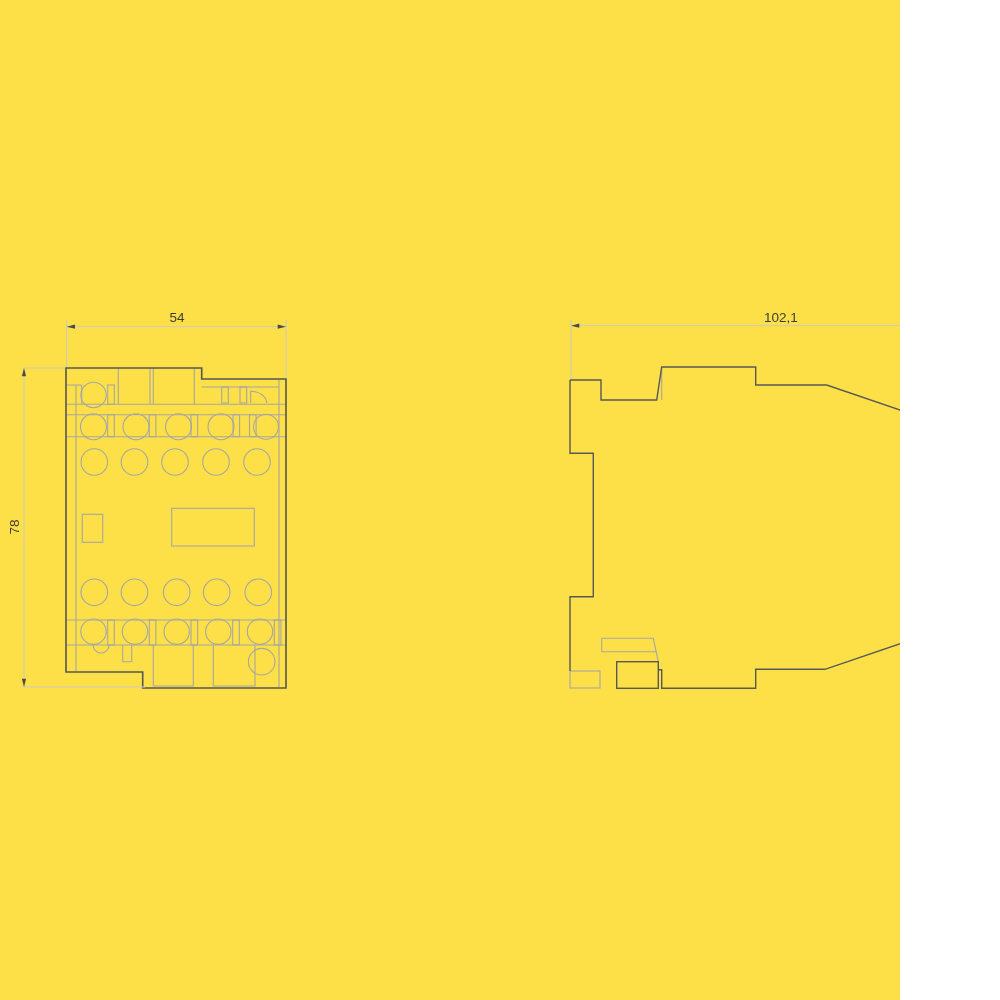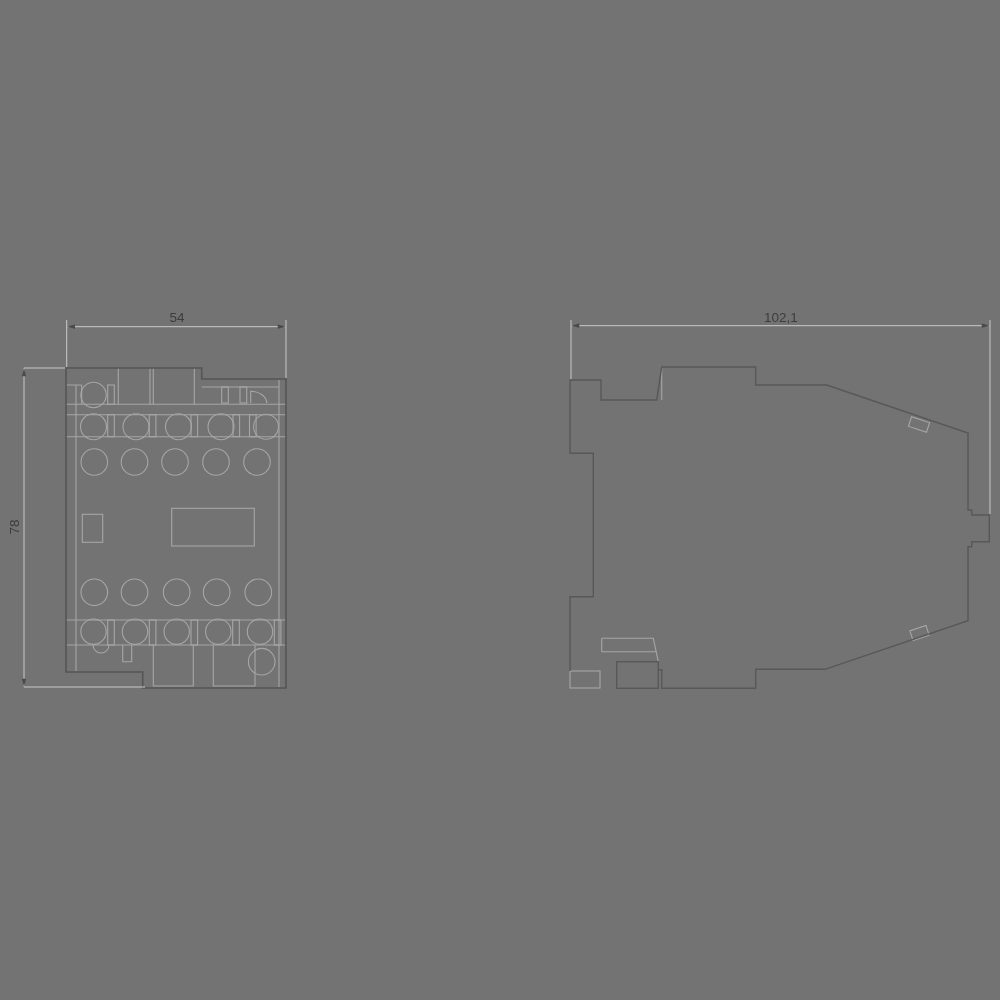--- a/index.html
+++ b/index.html
@@ -1,16 +1,16 @@
 <!DOCTYPE html>
 <html><head>
 <meta charset="utf-8">
 <style>
   html,body{margin:0;padding:0;background:#ffffff;}
-  .canvas{position:relative;width:1000px;height:1000px;background:#737373;overflow:hidden;
+  .canvas{position:relative;width:900px;height:1000px;background:#fde047;overflow:hidden;
           font-family:"Liberation Sans", sans-serif;}
   svg{position:absolute;left:0;top:0;}
   text.dim{font-family:"Liberation Sans","DejaVu Sans",sans-serif;font-size:13.5px;fill:#3c3c3c;}
 </style>
 </head>
 <body>
 
 <div class="canvas">
 <svg width="1000" height="1000" viewBox="0 0 1000 1000">
 

